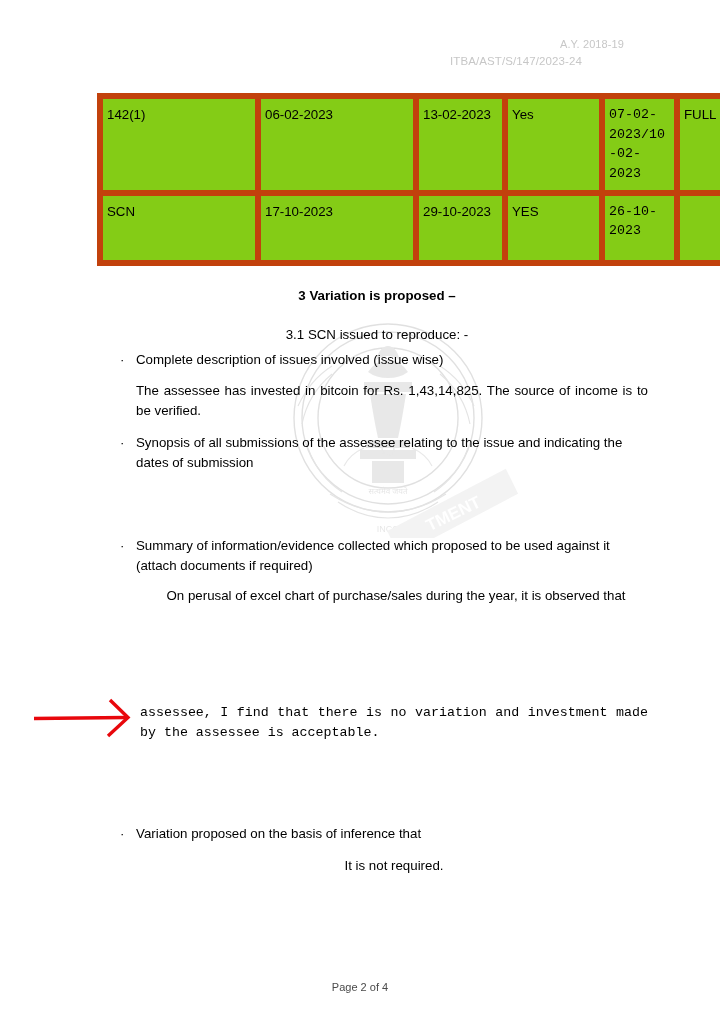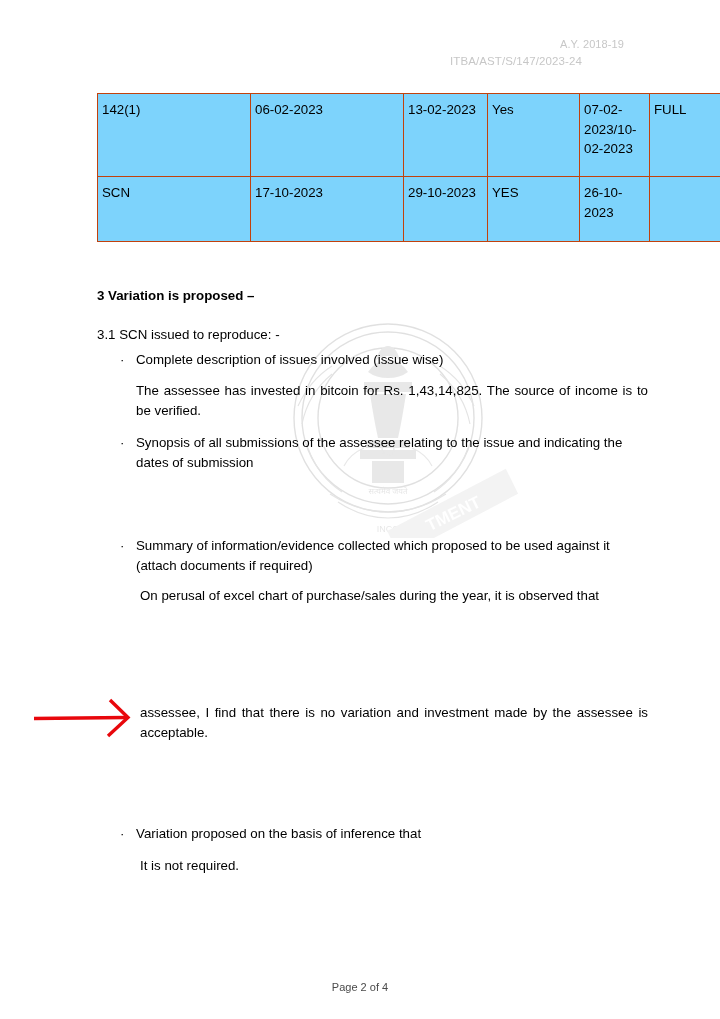--- a/index.html
+++ b/index.html
@@ -59,44 +59,45 @@
     position: absolute;
     left: 97px;
     top: 93px;
     width: 640px;
     border-collapse: collapse;
     table-layout: fixed;
     z-index: 2;
     background: #ffffff;
   }
   #notice-table td {
-    border: 1px solid #c2410c;
+    border: 6px solid #c2410c;
     vertical-align: top;
     padding: 6px 4px 6px 4px;
     font-size: 13.3px;
     line-height: 1.48;
     word-wrap: break-word;
-    background: #7dd3fc;
+    background: #84cc16;
   }
   .tr-1 td { height: 70px; }
   .tr-2 td { height: 52px; }
   .c0 { width: 144px; }
   .c1 { width: 144px; }
   .c2 { width: 75px; }
   .c3 { width: 83px; }
-  .c4 { width: 61px; }
+  .c4 { width: 61px; font-family: Liberation Mono, monospace; }
   .c5 { width: 133px; }
 
   
   .para {
     position: absolute;
     z-index: 2;
     font-size: 13.3px;
     line-height: 1.53;
     color: #000000;
+    text-align: center;
   }
   .bold { font-weight: bold; }
   .just { text-align: justify; text-align-last: left; }
 
   .bullet-row {
     position: absolute;
     z-index: 2;
     display: flex;
     font-size: 13.3px;
     line-height: 1.53;
@@ -219,21 +220,21 @@
     <span class="bullet-text">Synopsis of all submissions of the assessee relating to the issue and indicating the dates of submission</span>
   </div>
 
   <div class="bullet-row" style="left:120px; top:536px; width:528px;">
     <span class="bullet-mark">·</span>
     <span class="bullet-text">Summary of information/evidence collected which proposed to be used against it (attach documents if required)</span>
   </div>
 
   <div class="para" style="left:140px; top:586px; width:512px;">On perusal of excel chart of purchase/sales during the year, it is observed that</div>
 
-  <div class="para just" style="left:140px; top:703px; width:508px;">assessee, I find that there is no variation and investment made by the assessee is acceptable.</div>
+  <div class="para just" style="left:140px; top:703px; width:508px;font-family:Liberation Mono, monospace;">assessee, I find that there is no variation and investment made by the assessee is acceptable.</div>
 
 
   <div class="bullet-row" style="left:120px; top:824px; width:528px;">
     <span class="bullet-mark">·</span>
     <span class="bullet-text">Variation proposed on the basis of inference that</span>
   </div>
 
   <div class="para" style="left:140px; top:856px; width:508px;">It is not required.</div>
 
   <svg id="red-arrow" viewBox="0 0 110 50" xmlns="http://www.w3.org/2000/svg">

